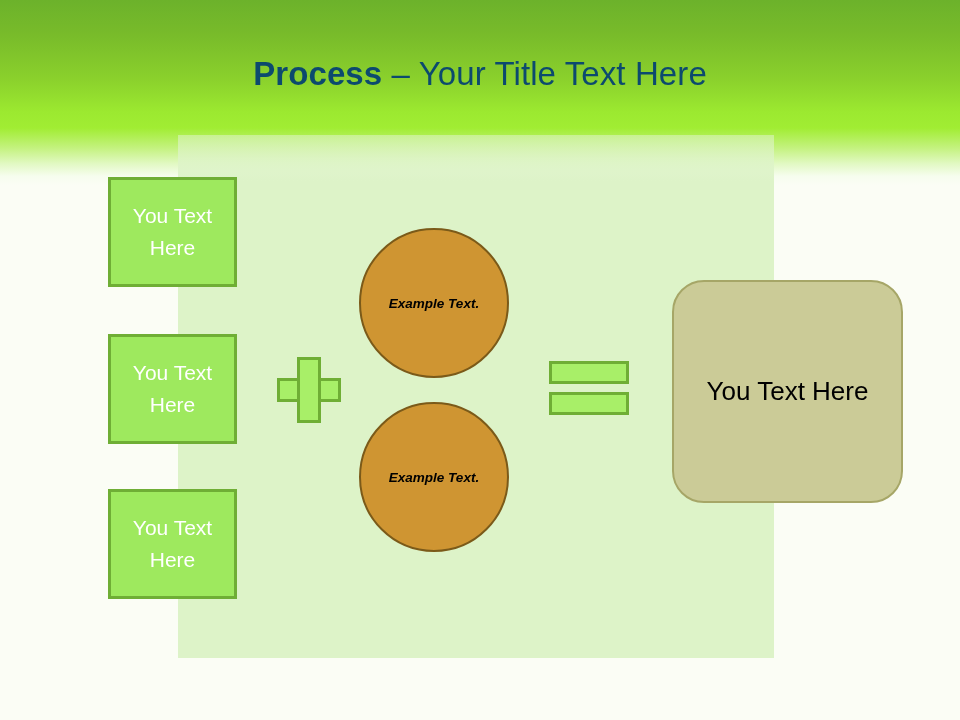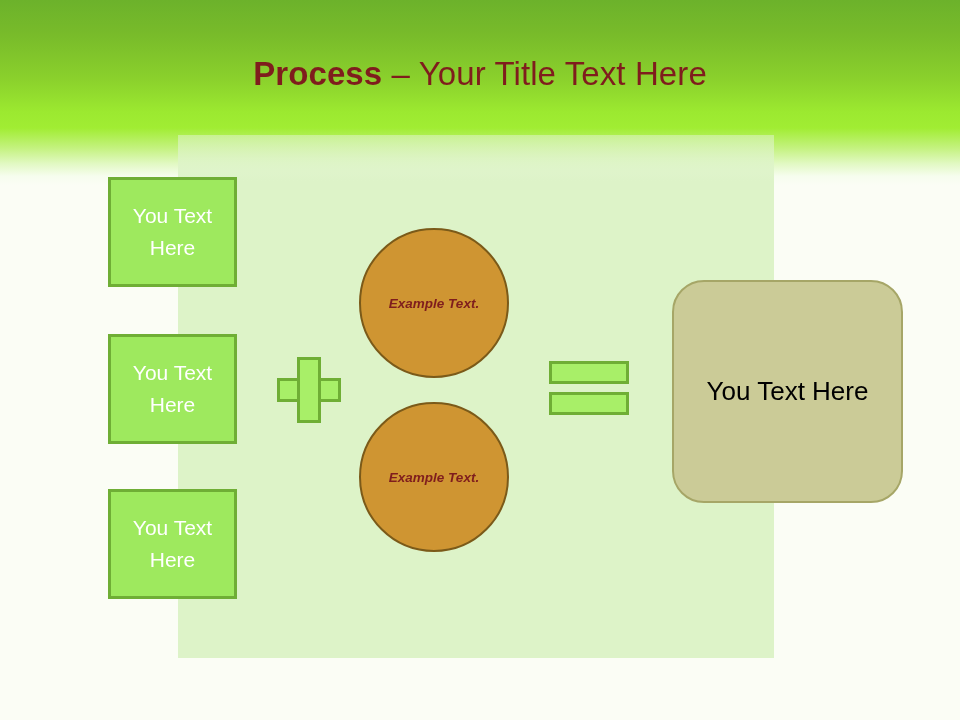--- a/index.html
+++ b/index.html
@@ -30,21 +30,21 @@
        #c4f27f 148px,
        #e2f9c4 164px,
        #f6fdee 176px,
        #fbfdf5 185px);
   }
 
   #slide-title {
     position:absolute; left:0; top:54px;
     width:960px;
     text-align:center;
-    color:#7f1d1d;
+    color:#0c4a6e;
     font-size:33px;
     line-height:40px;
     letter-spacing:.1px;
     white-space:nowrap;
   }
   #slide-title .t-bold { font-weight:bold; }
   #slide-title .t-rest { font-weight:normal; }
 
   
   #content-panel {
@@ -99,21 +99,21 @@
     background:#a8ef68;
   }
 
   
   .circle {
     position:absolute;
     width:150px; height:150px;
     border-radius:50%;
     background:#cf9532;
     border:2px solid #7b5a19;
-    color:#7f1d1d;
+    color:#000000;
     font-size:13.5px;
     line-height:21px;
     font-weight:bold;
     font-style:italic;
     display:flex;
     align-items:center;
     justify-content:center;
     text-align:right;
   }
   #circle-1 { left:359px; top:228px; }

